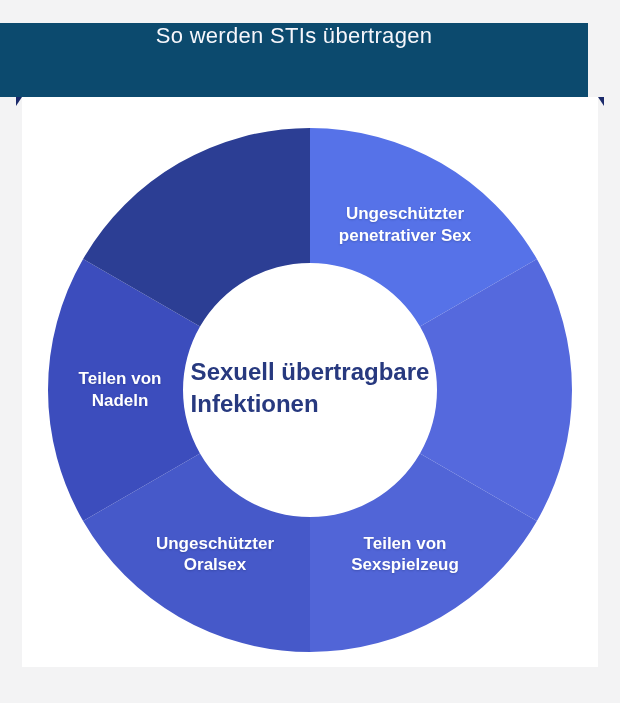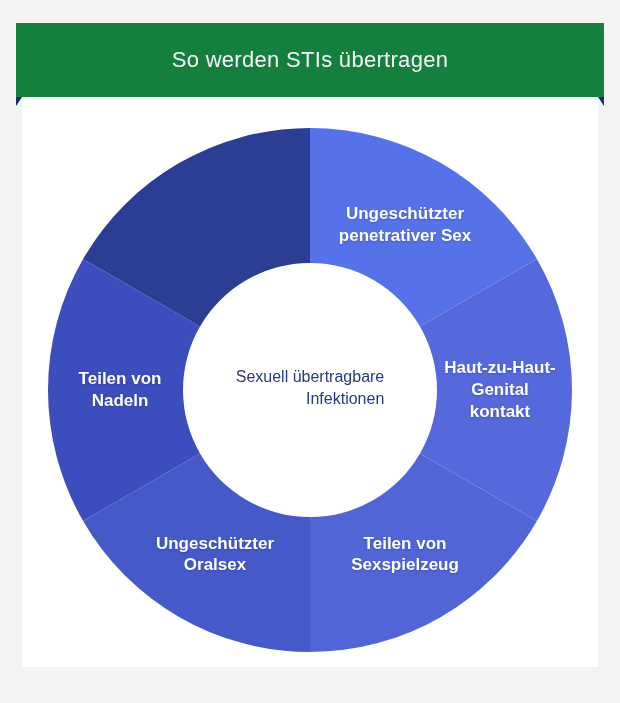--- a/index.html
+++ b/index.html
@@ -2,23 +2,23 @@
 <html><head>
 <meta charset="utf-8">
 <style>
   html,body{margin:0;padding:0;}
   body{
     width:620px;height:703px;position:relative;overflow:hidden;
     background:#f3f3f4;
     font-family:"Liberation Sans","DejaVu Sans",sans-serif;
   }
   .banner{
-    position:absolute;left:16px;top:23px;width:588px;height:74px;
-    background:#15803d;
-    display:flex;align-items:center;justify-content:center;
+    position:absolute;left:0;top:23px;width:588px;height:74px;
+    background:#0c4a6e;
+    display:flex;align-items:flex-start;justify-content:center;
   }
   .banner-title{
     color:#f6f6fb;font-size:22px;font-weight:400;letter-spacing:.3px;
   }
   .fold{position:absolute;width:0;height:0;top:97px;}
   .fold-left{left:16px;border-left:6px solid transparent;border-top:9px solid #1b2a6b;}
   .fold-left{border-left:none;border-right:6px solid transparent;border-top:9px solid #1b2a6b;}
   .fold-right{left:598px;border-left:6px solid transparent;border-top:9px solid #1b2a6b;}
   .card{
     position:absolute;left:22px;top:97px;width:576px;height:570px;
@@ -27,22 +27,22 @@
   svg.donut{position:absolute;left:0;top:0;width:620px;height:703px;}
   .label-layer{position:absolute;left:0;top:0;width:620px;height:703px;pointer-events:none;}
   .seg-label{
     position:absolute;transform:translate(-50%,-50%);
     color:#ffffff;font-size:17px;font-weight:700;line-height:1.28;
     text-align:center;white-space:nowrap;
     text-shadow:0 1px 2px rgba(20,30,80,.25);
   }
   .center-label{
     position:absolute;transform:translate(-50%,-50%);
-    color:#27397f;font-size:16px;font-weight:400;line-height:1.35;
-    text-align:right;white-space:nowrap;
+    color:#27397f;font-size:24px;font-weight:700;line-height:1.35;
+    text-align:left;white-space:nowrap;
   }
 </style>
 </head>
 <body>
 
 <div class="banner">
   <div class="banner-title">So werden STIs übertragen</div>
 </div>
 <div class="fold fold-left"></div>
 <div class="fold fold-right"></div>
@@ -54,17 +54,16 @@
     <path d="M536.898655791523,259 A262,262 0 0 1 536.898655791523,521 L419.9852262806237,453.5 A127,127 0 0 0 419.9852262806237,326.5 Z" fill="#5569dd"></path>
     <path d="M536.898655791523,521 A262,262 0 0 1 310.00000000000006,652 L310,517 A127,127 0 0 0 419.9852262806237,453.5 Z" fill="#5165d7"></path>
     <path d="M310.00000000000006,652 A262,262 0 0 1 83.10134420847714,521.0000000000001 L200.0147737193763,453.50000000000006 A127,127 0 0 0 310,517 Z" fill="#4659c9"></path>
     <path d="M83.10134420847714,521.0000000000001 A262,262 0 0 1 83.10134420847709,259 L200.0147737193763,326.5 A127,127 0 0 0 200.0147737193763,453.50000000000006 Z" fill="#3c4dbd"></path>
     <path d="M83.10134420847709,259 A262,262 0 0 1 309.99999999999994,128 L309.99999999999994,263 A127,127 0 0 0 200.0147737193763,326.5 Z" fill="#2c3e94"></path>
   </svg>
 
 <div class="label-layer">
   <div class="center-label" style="left: 310px; top: 388px; color: rgb(39, 57, 127);">Sexuell übertragbare<br>Infektionen</div>
 <div class="seg-label" style="left: 405px; top: 225.455px;">Ungeschützter<br>penetrativer Sex</div>
-    <div class="seg-label" style="left: 500px; top: 390px;">Haut-zu-Haut-<br>Genital<br>kontakt</div>
     <div class="seg-label" style="left: 405px; top: 554.545px;">Teilen von<br>Sexspielzeug</div>
     <div class="seg-label" style="left: 215px; top: 554.545px;">Ungeschützter<br>Oralsex</div>
     <div class="seg-label" style="left: 120px; top: 390px;">Teilen von<br>Nadeln</div>
   </div>
 
 </body></html>

